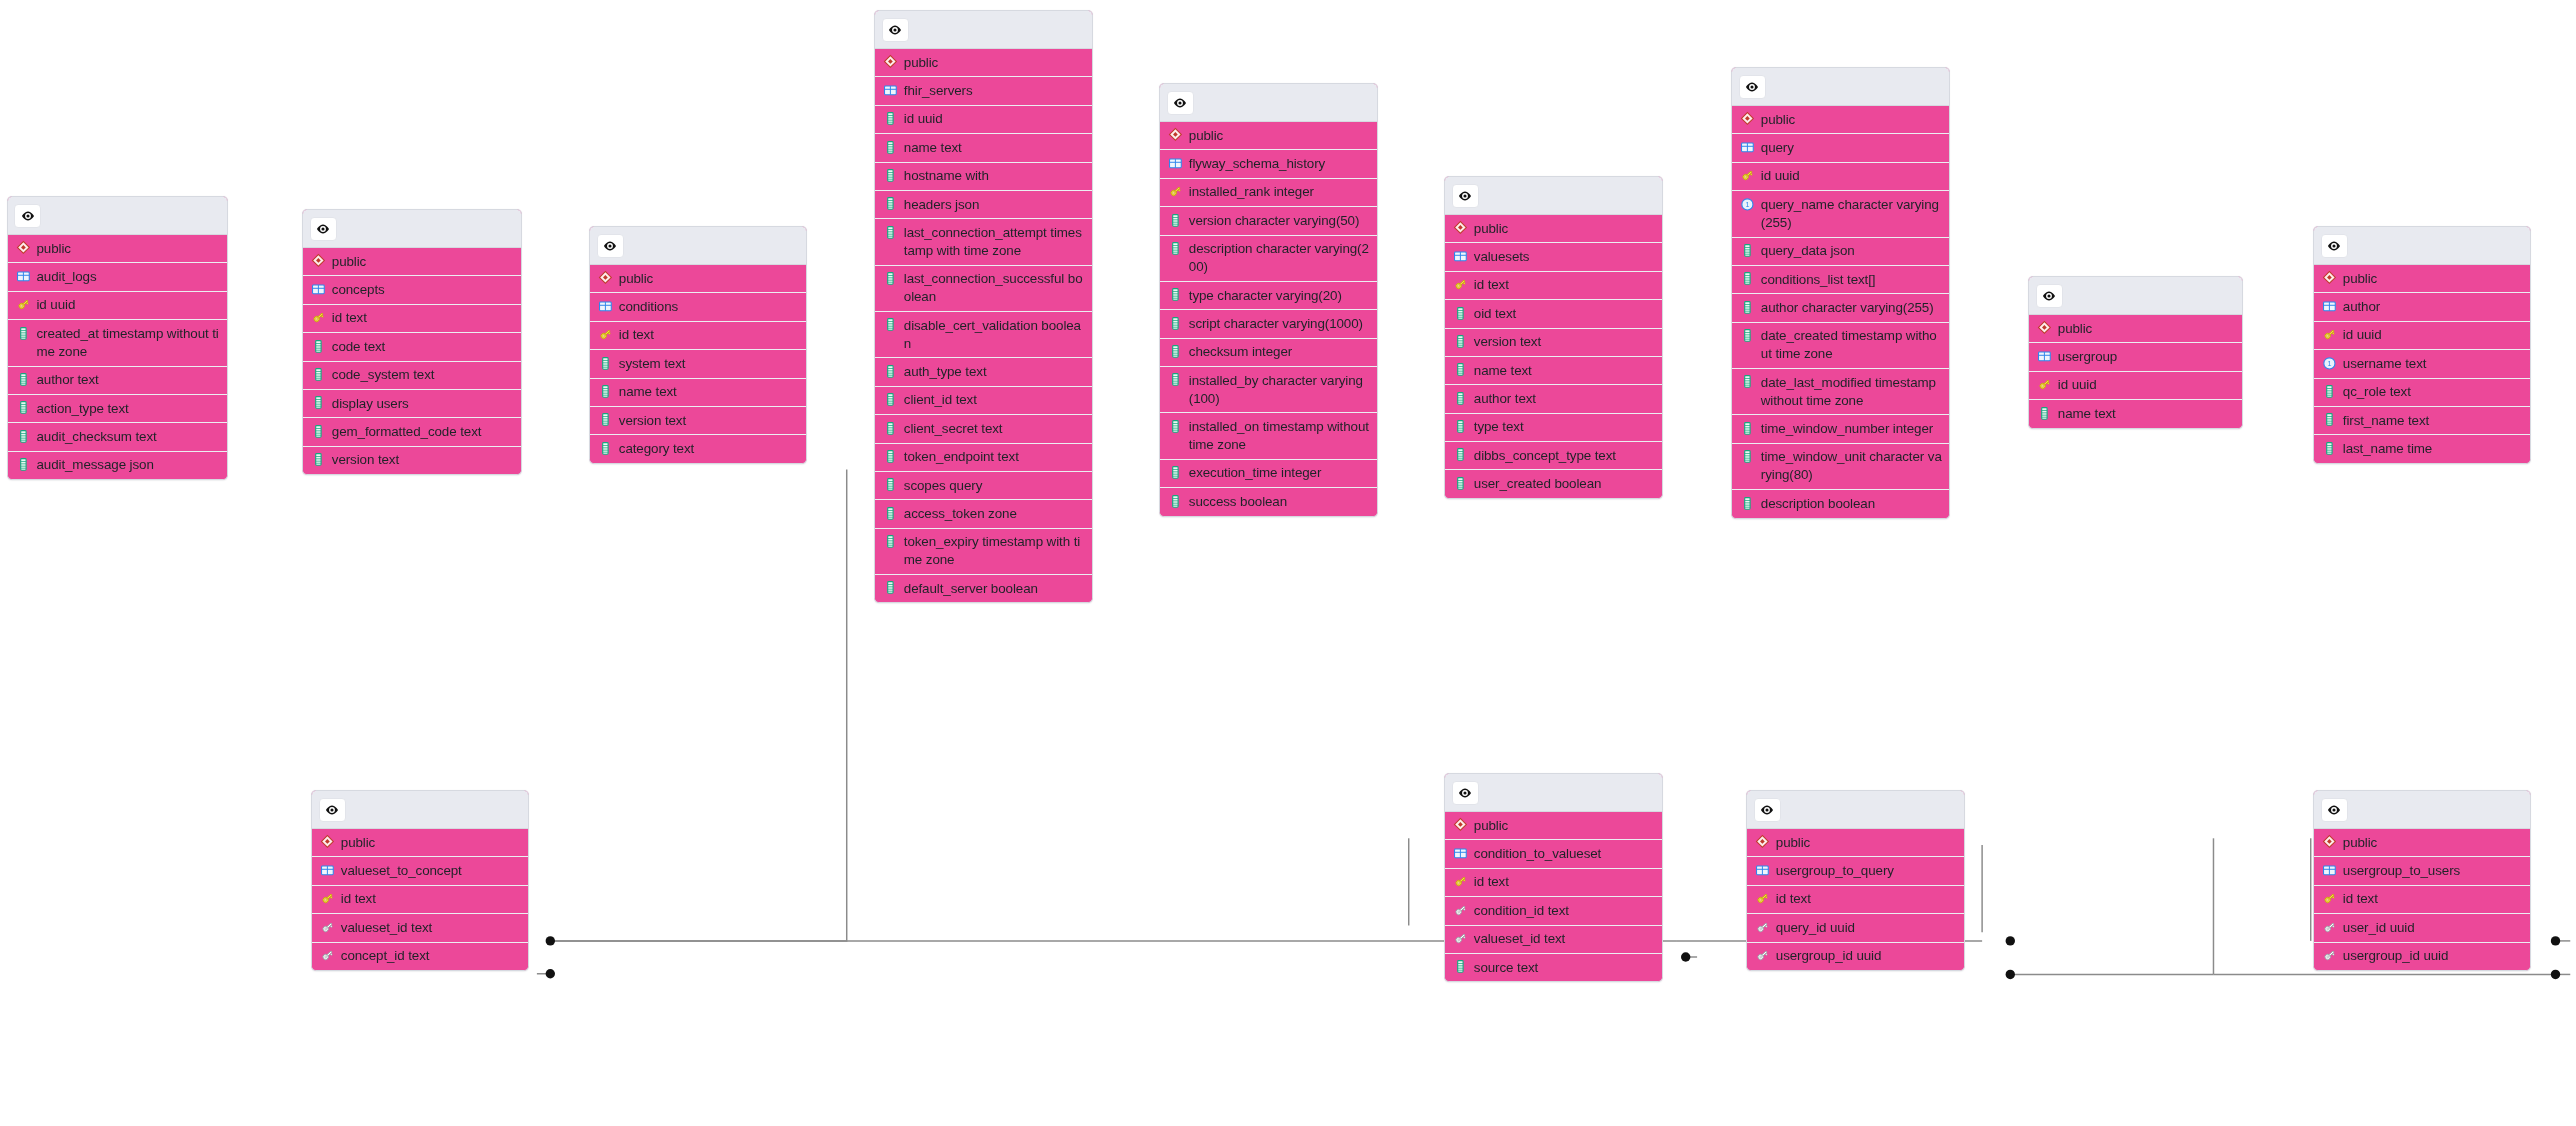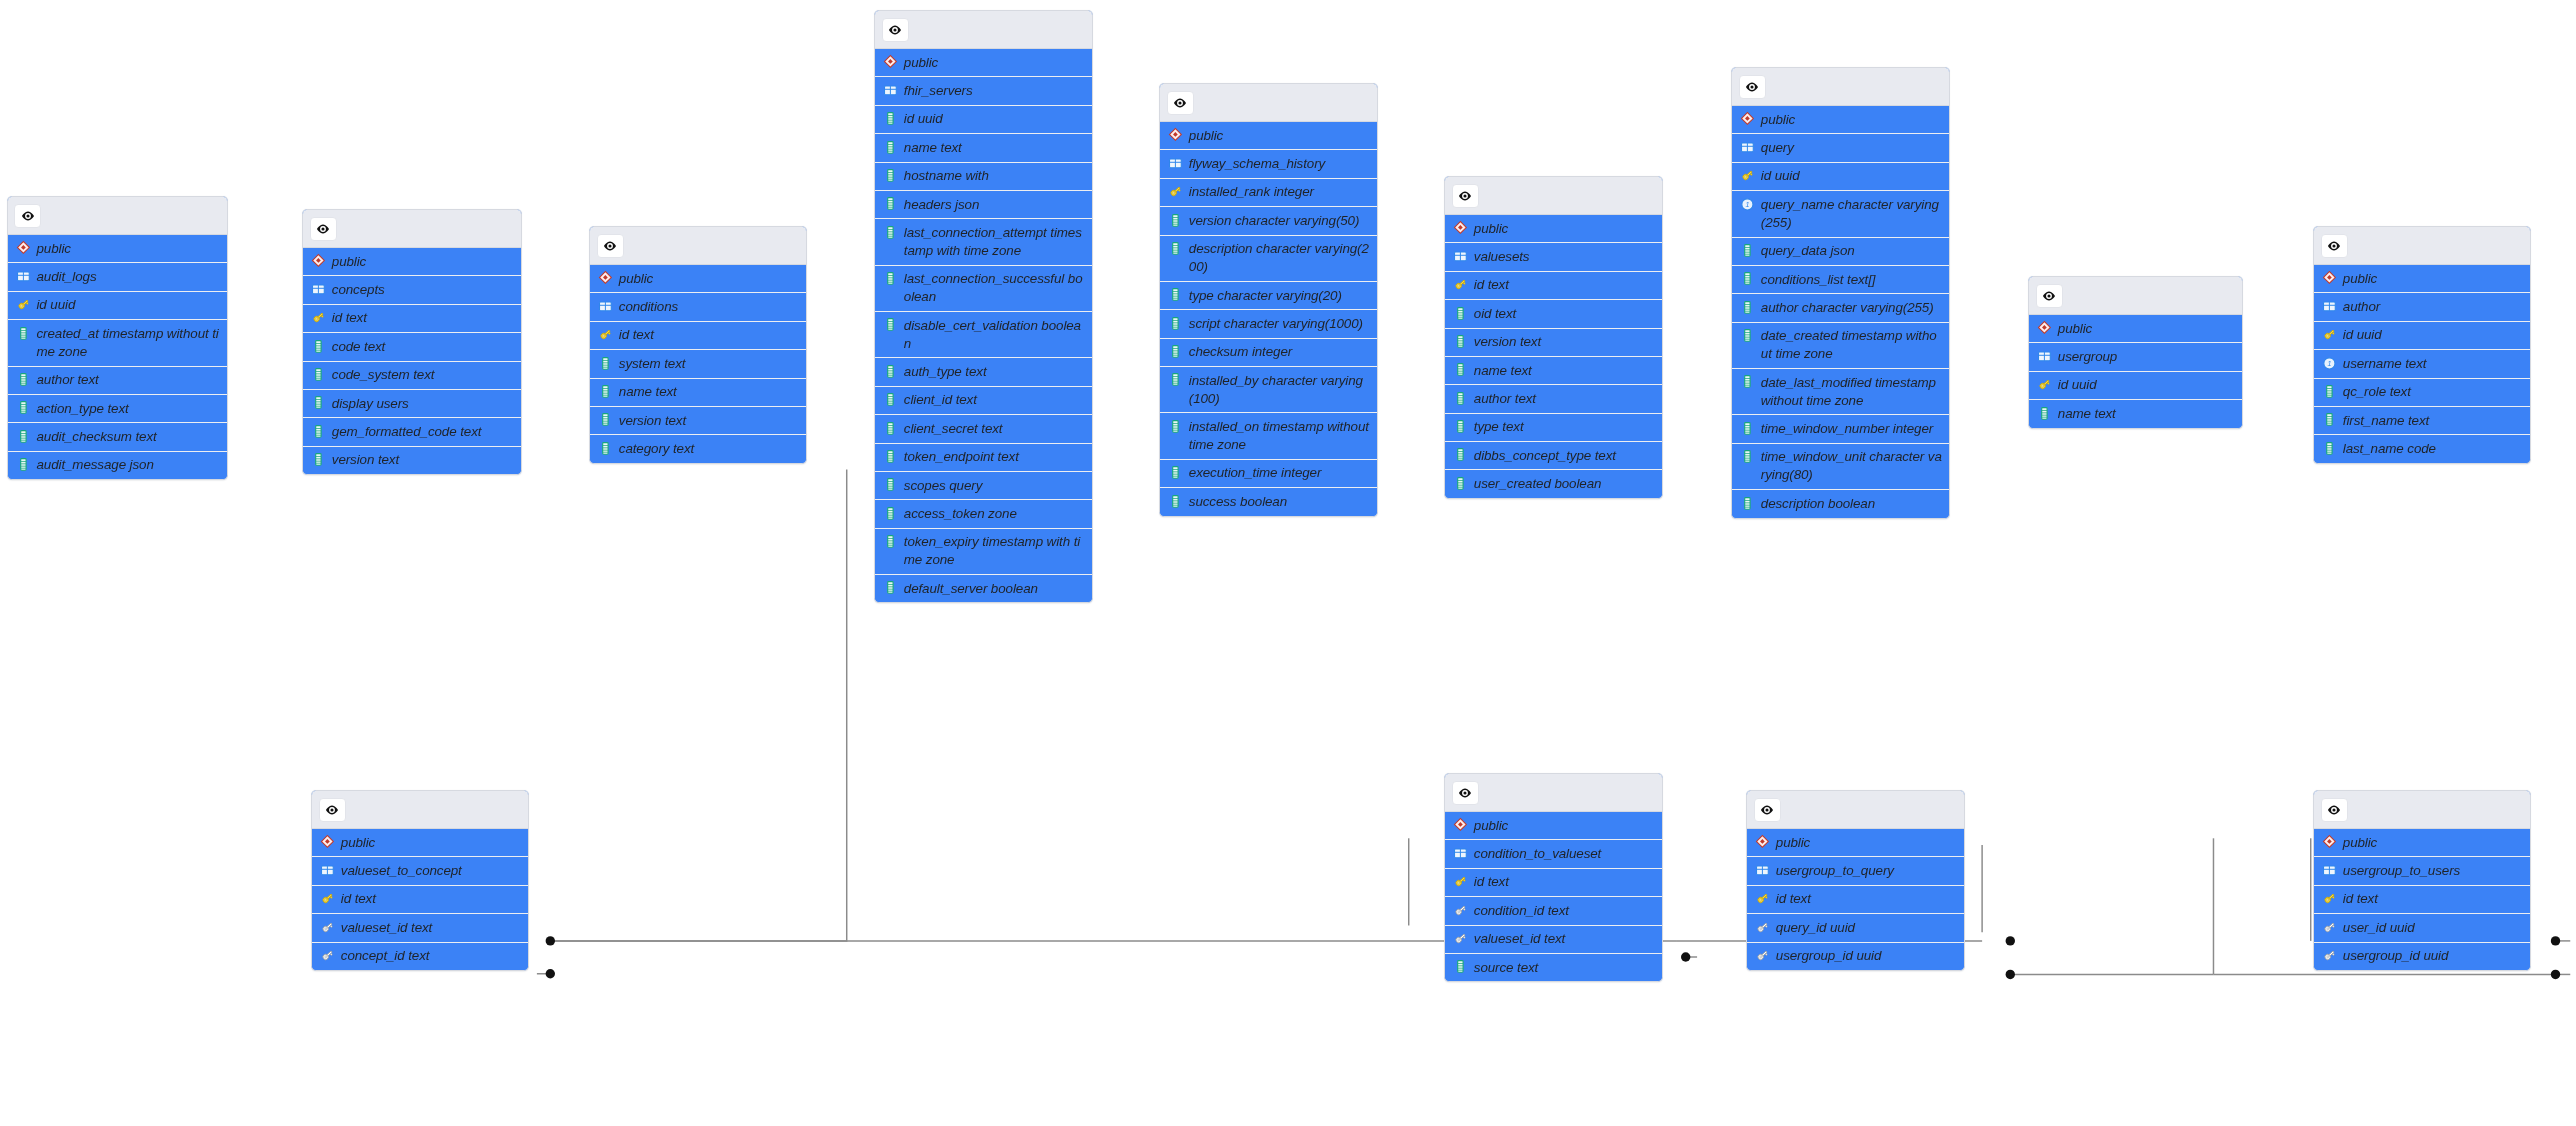--- a/index.html
+++ b/index.html
@@ -24,26 +24,25 @@
     top: 0;
     width: 2576px;
     height: 1126px;
     pointer-events: none;
     z-index: 1;
   }
   .node {
     position: absolute;
     z-index: 5;
     box-sizing: border-box;
-    background: #3b82f6;
+    background: #ec4899;
     border: 0.7px solid #d6d9e0;
     border-radius: 4.7px;
     box-shadow: 0 0.7px 1.3px rgba(16,24,40,0.07);
     overflow: hidden;
-    font-style: italic;
   }
   .node-header {
     height: 38px;
     background: #e8eaf0;
     border-bottom: 0.7px solid #d6d9e0;
     display: flex;
     align-items: center;
     padding-left: 6.7px;
     box-sizing: border-box;
   }
@@ -1183,21 +1182,21 @@
       <div class="row row-column">
         <span class="row-icon">
           <svg width="14.8" height="14.8" viewBox="0 0 24 24" aria-hidden="true">
             <rect x="7.6" y="2.6" width="8.8" height="18.8" rx="1.5" fill="#e6f7f2" stroke="#17a67e" stroke-width="1.8"></rect>
             <line x1="7.6" y1="7.3" x2="16.4" y2="7.3" stroke="#17a67e" stroke-width="1.2"></line>
             <line x1="7.6" y1="11.1" x2="16.4" y2="11.1" stroke="#17a67e" stroke-width="1.2"></line>
             <line x1="7.6" y1="14.9" x2="16.4" y2="14.9" stroke="#17a67e" stroke-width="1.2"></line>
             <line x1="7.6" y1="18.2" x2="16.4" y2="18.2" stroke="#17a67e" stroke-width="1.2"></line>
           </svg>
         </span>
-        <span class="row-label">last_name code</span>
+        <span class="row-label">last_name time</span>
       </div>
     </div>
     <div class="node" style="left: 311px; top: 790px; width: 218px;">
       <div class="node-header">
         <div class="eye-btn">
           <svg width="16" height="16" viewBox="0 0 24 24" aria-hidden="true">
             <path d="M12 5.2C6.9 5.2 3 12 3 12s3.9 6.8 9 6.8 9-6.8 9-6.8-3.9-6.8-9-6.8z" fill="#111"></path>
             <circle cx="12" cy="12" r="4.4" fill="#fff"></circle>
             <circle cx="12" cy="12" r="2.3" fill="#111"></circle>
           </svg>

